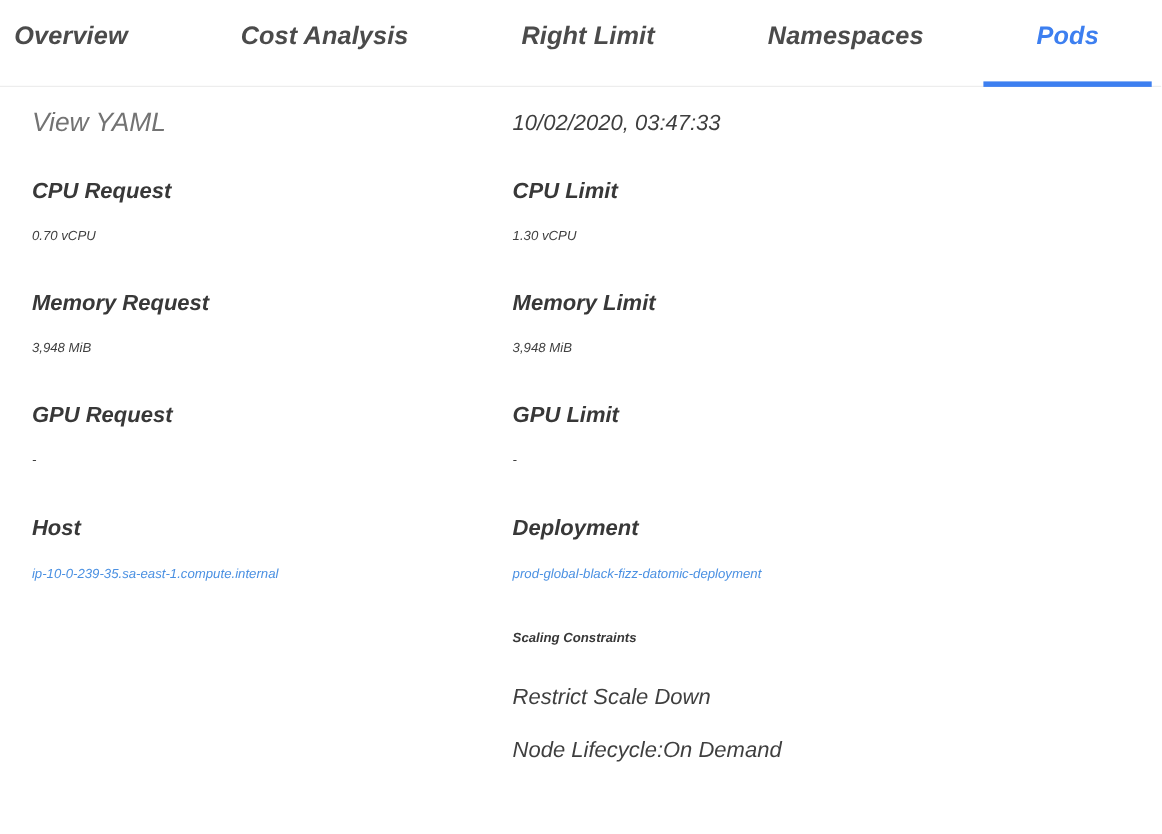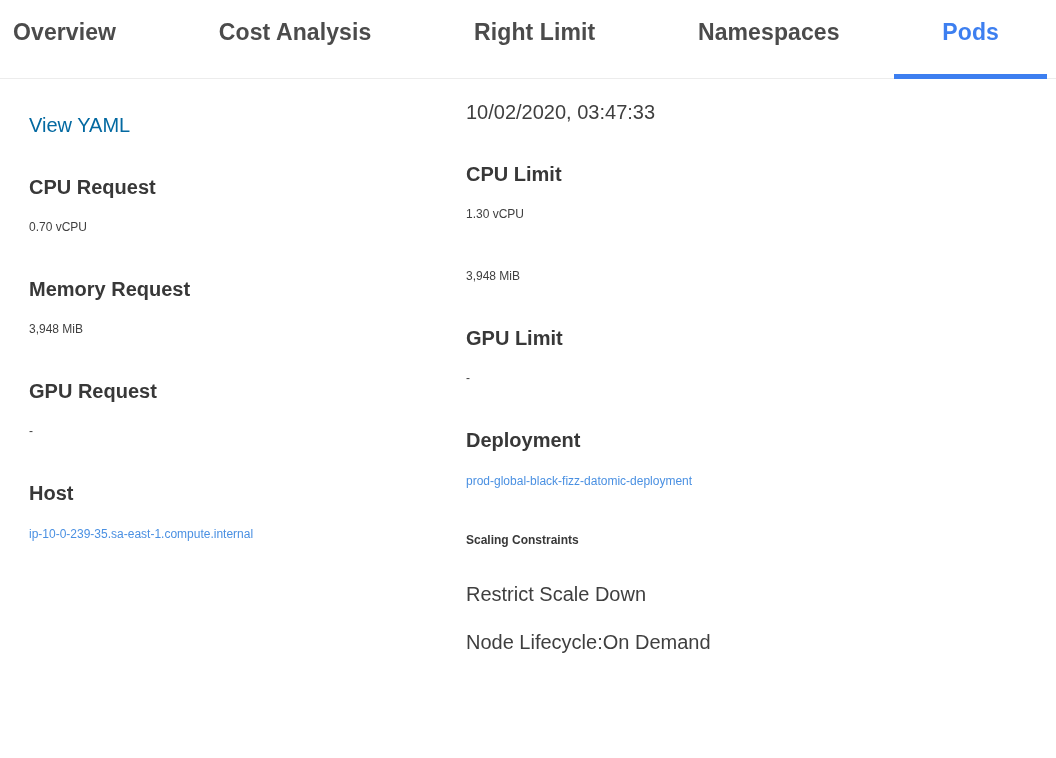--- a/index.html
+++ b/index.html
@@ -7,20 +7,21 @@
     width: 1056px;
     background: #ffffff;
     font-family: "Liberation Sans", "DejaVu Sans", sans-serif;
   }
   .page {
     position: relative;
     width: 1056px;
     height: 758px;
     background: #ffffff;
     overflow: hidden;
+    font-style: italic;
   }
 
   
   .tabs-bar {
     position: relative;
     height: 79px;
     border-bottom: 1px solid #ececec;
     display: flex;
     justify-content: space-between;
     align-items: flex-start;
@@ -47,26 +48,25 @@
   
   .content {
     display: grid;
     grid-template-columns: 437px auto;
     padding: 19px 0 0 29px;
     align-items: start;
   }
   .col { display: flex; flex-direction: column; align-items: flex-start; }
 
   .link {
-    font-size: 20px;
+    font-size: 24px;
     line-height: 28px;
-    color: #0369a1;
+    color: #737373;
     text-decoration: none;
     cursor: pointer;
-    margin-top: 13px;
   }
   .top-row { margin-bottom: 34px; }
   .timestamp {
     font-size: 20px;
     line-height: 28px;
     color: #3f3f3f;
   }
 
   .field-group { margin-bottom: 34px; }
   .field-label {
@@ -147,20 +147,21 @@
 
     <div class="col">
       <div class="timestamp top-row">10/02/2020, 03:47:33</div>
 
       <div class="field-group">
         <div class="field-label">CPU Limit</div>
         <div class="field-value">1.30 vCPU</div>
       </div>
 
       <div class="field-group">
+        <div class="field-label">Memory Limit</div>
         <div class="field-value">3,948 MiB</div>
       </div>
 
       <div class="field-group">
         <div class="field-label">GPU Limit</div>
         <div class="field-value">-</div>
       </div>
 
       <div class="field-group" style="margin-bottom:32px;">
         <div class="field-label">Deployment</div>

